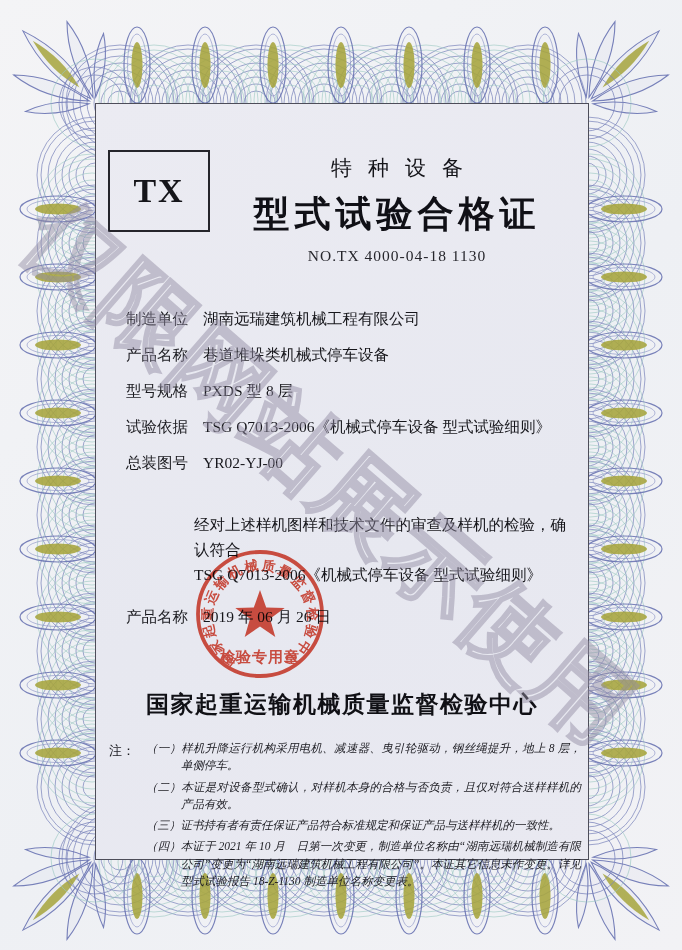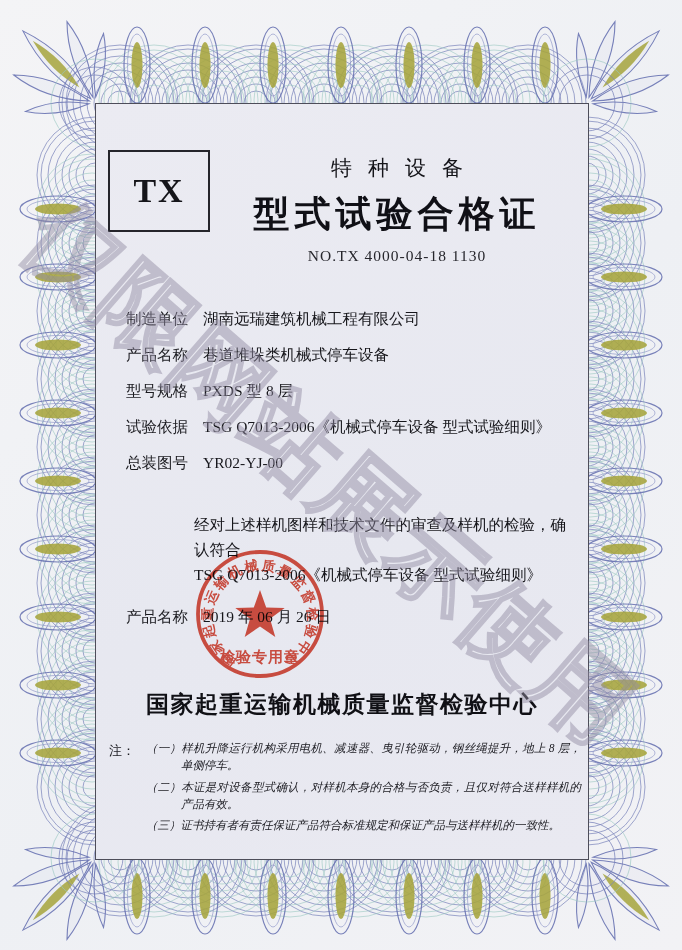--- a/index.html
+++ b/index.html
@@ -287,19 +287,20 @@
       <text class="bottomline" x="70" y="118">检验专用章</text>
     </svg>
 
     <div class="authority">国家起重运输机械质量监督检验中心</div>
 
     <div class="notes">
       <span class="notes-label">注：</span>
       <div class="note-item"><span>（一）</span><span>样机升降运行机构采用电机、减速器、曳引轮驱动，钢丝绳提升，地上 8 层，单侧停车。</span></div>
       <div class="note-item"><span>（二）</span><span>本证是对设备型式确认，对样机本身的合格与否负责，且仅对符合送样样机的产品有效。</span></div>
       <div class="note-item"><span>（三）</span><span>证书持有者有责任保证产品符合标准规定和保证产品与送样样机的一致性。</span></div>
+      <div class="note-item"><span>（四）</span><span>本证于 2021 年 10 月　日第一次变更，制造单位名称由“湖南远瑞机械制造有限公司”变更为“湖南远瑞建筑机械工程有限公司”。本证其它信息未作变更。详见型式试验报告 18-Z-1130 制造单位名称变更表。</span></div>
     </div>
 
   </div>
 
   <div class="watermark">仅限网站展示使用</div>
 
 </div>
 
 </body></html>

